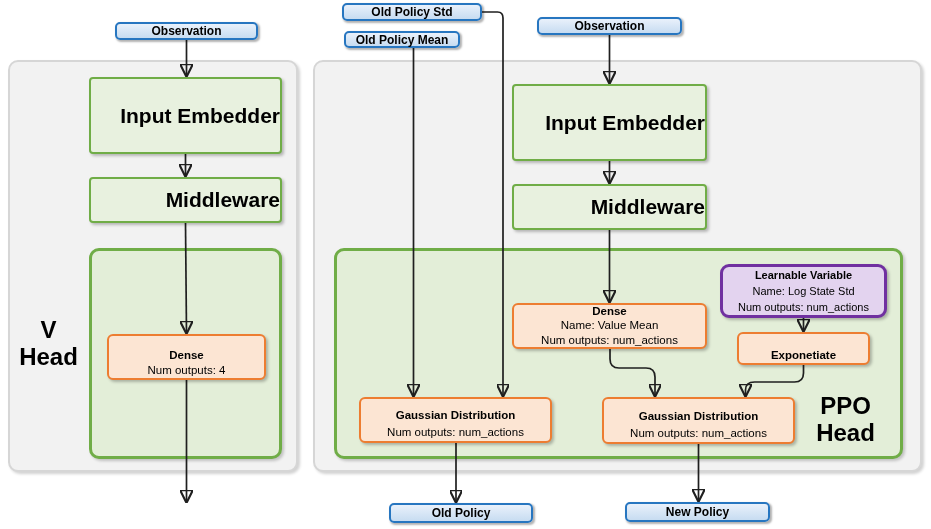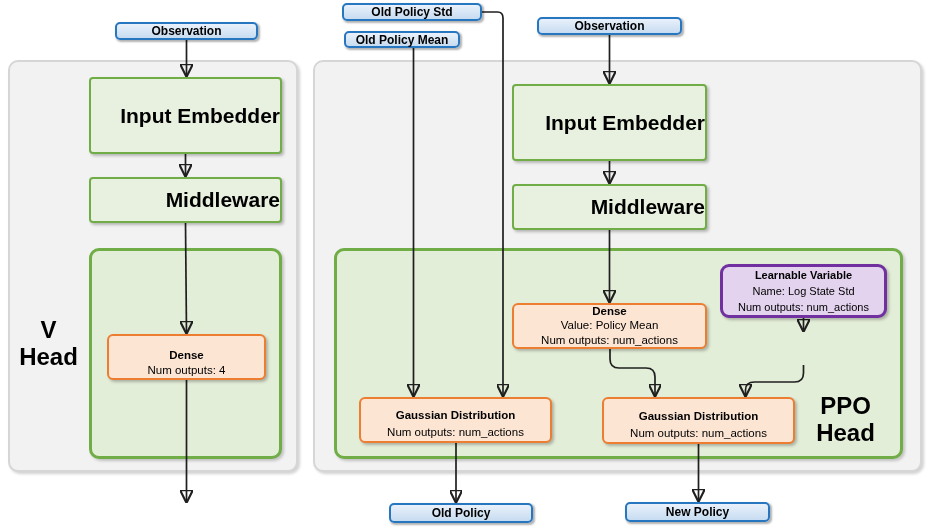--- a/index.html
+++ b/index.html
@@ -138,30 +138,33 @@
   <div class="abs node-block" style="left:512px;top:84px;width:195px;height:77px;">
     <span>Input Embedder</span>
   </div>
 
   <div class="abs node-block" style="left:512px;top:184px;width:195px;height:46px;">
     <span>Middleware</span>
   </div>
 
   <div class="abs node-layer" style="left:512px;top:303px;width:195px;height:46px;line-height:14.5px;">
     <div class="t">Dense</div>
-    <div>Value: Policy Mean</div>
+    <div>Name: Value Mean</div>
     <div>Num outputs: num_actions</div>
   </div>
 
   <div class="abs node-var" style="left:720px;top:264px;width:167px;height:54px;">
     <div class="t">Learnable Variable</div>
     <div>Name: Log State Std</div>
     <div>Num outputs: num_actions</div>
   </div>
 
+  <div class="abs node-layer" style="left:737px;top:332px;width:133px;height:33px;">
+    <div class="t">Exponetiate</div>
+  </div>
 
   <div class="abs node-layer" style="left:359px;top:397px;width:193px;height:46px;line-height:17px;">
     <div class="t">Gaussian Distribution</div>
     <div>Num outputs: num_actions</div>
   </div>
 
   <div class="abs node-layer" style="left:602px;top:397px;width:193px;height:47px;line-height:17px;">
     <div class="t">Gaussian Distribution</div>
     <div>Num outputs: num_actions</div>
   </div>

